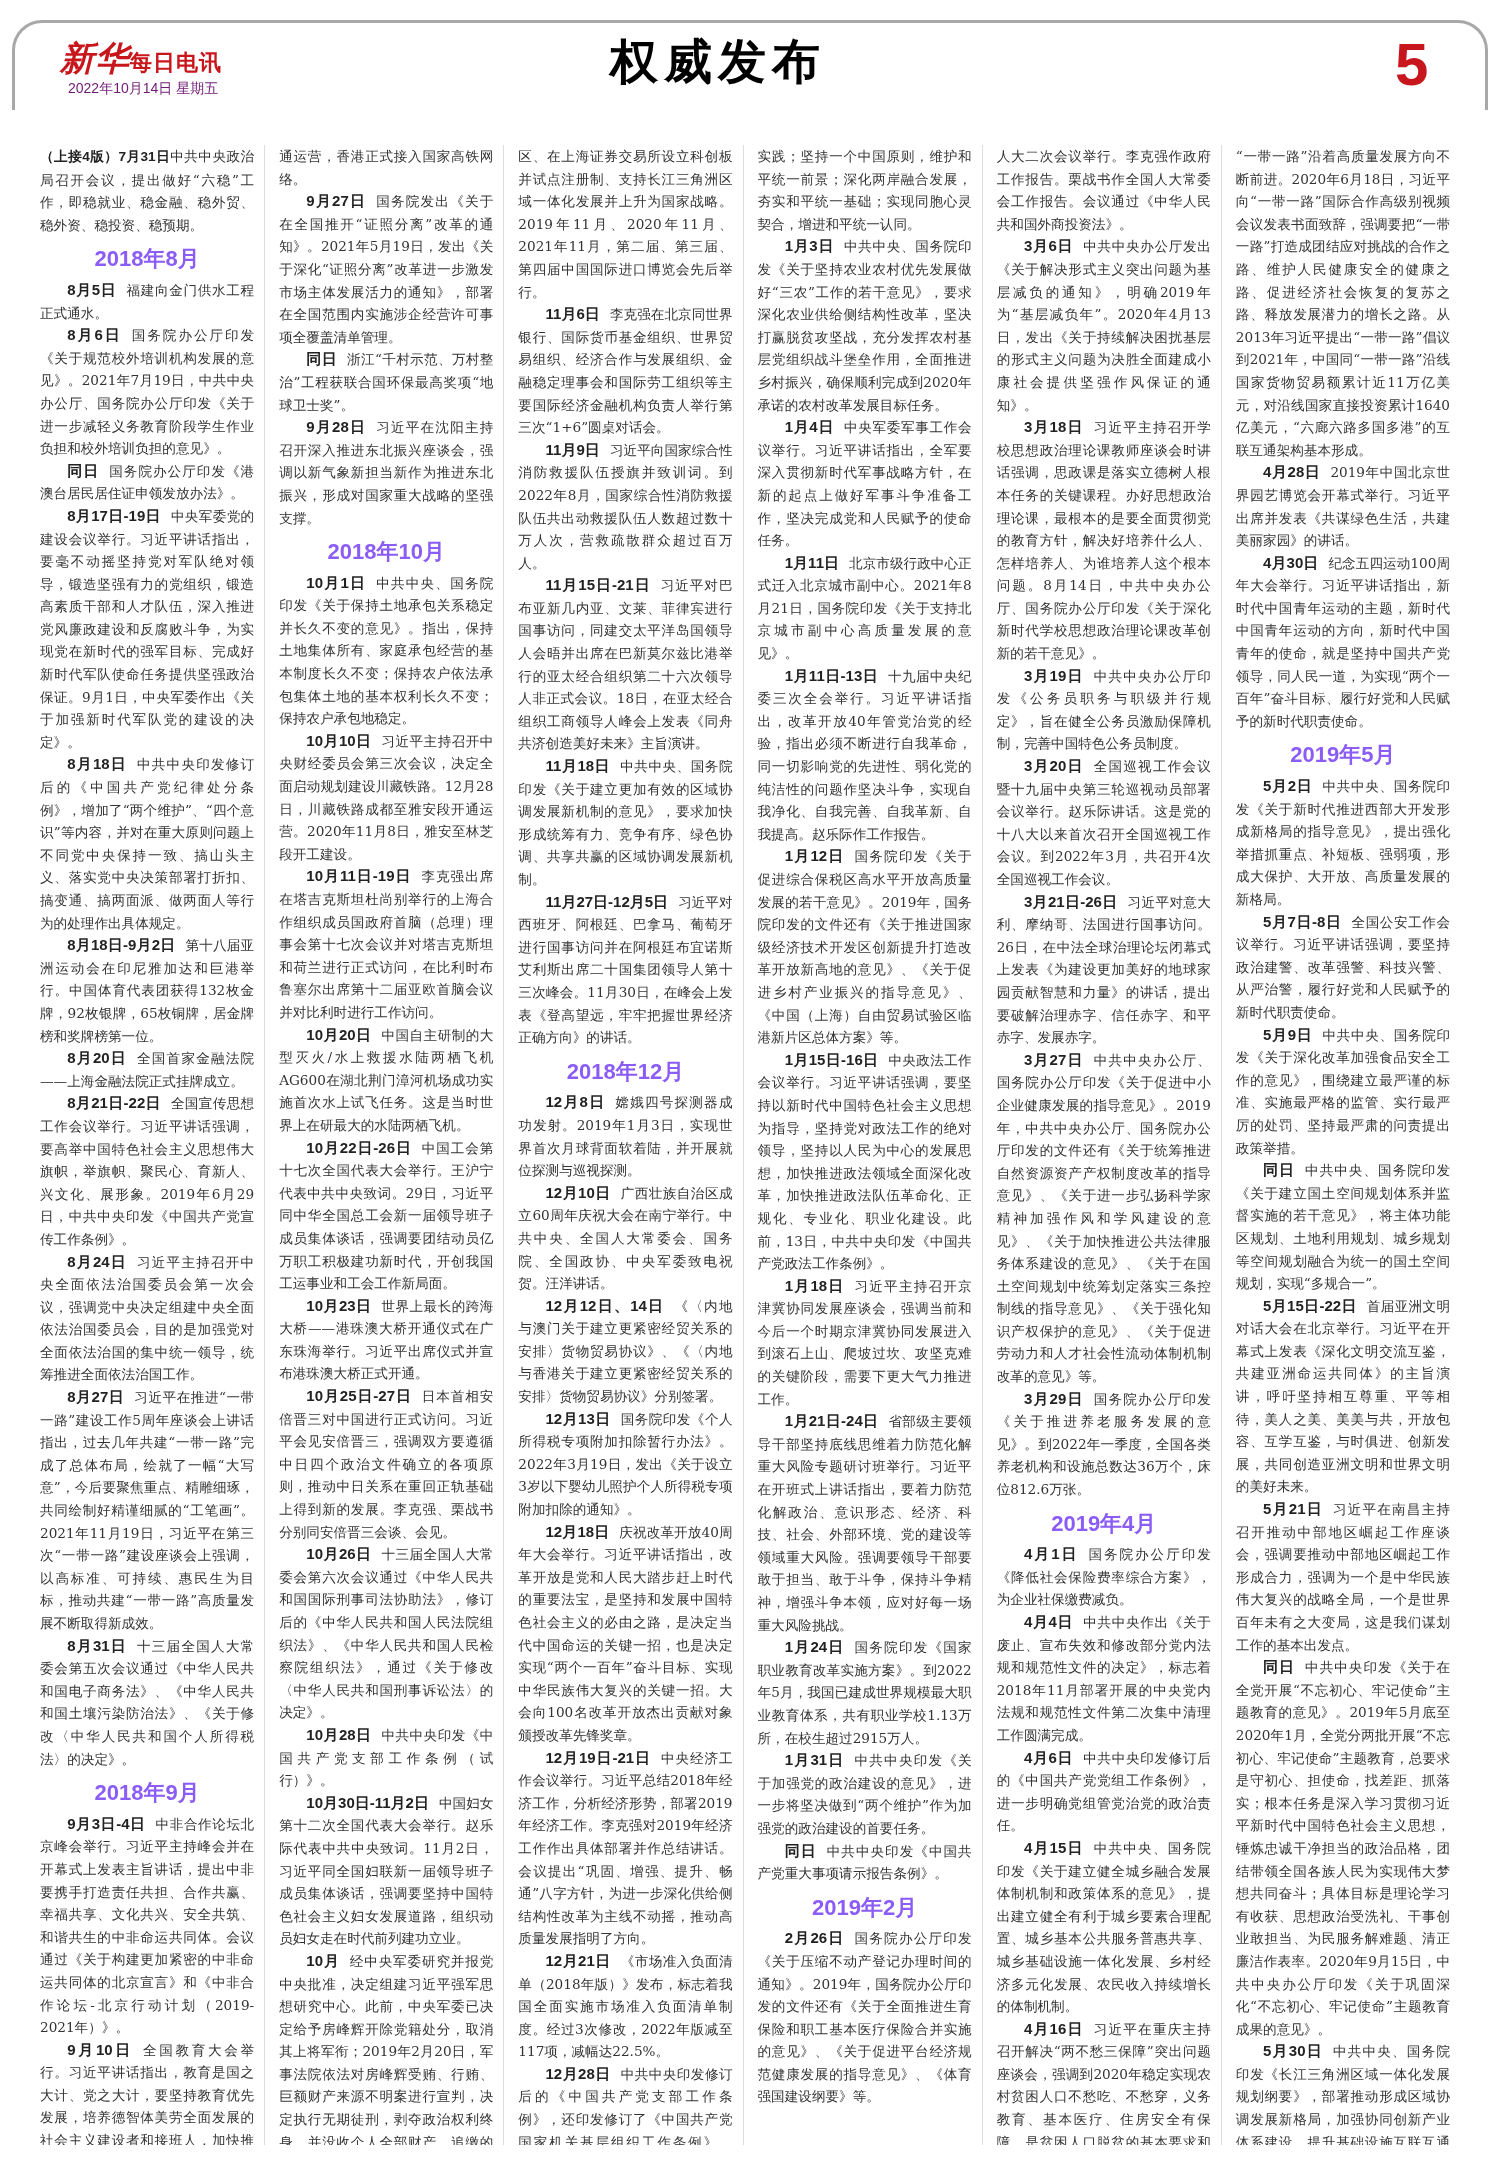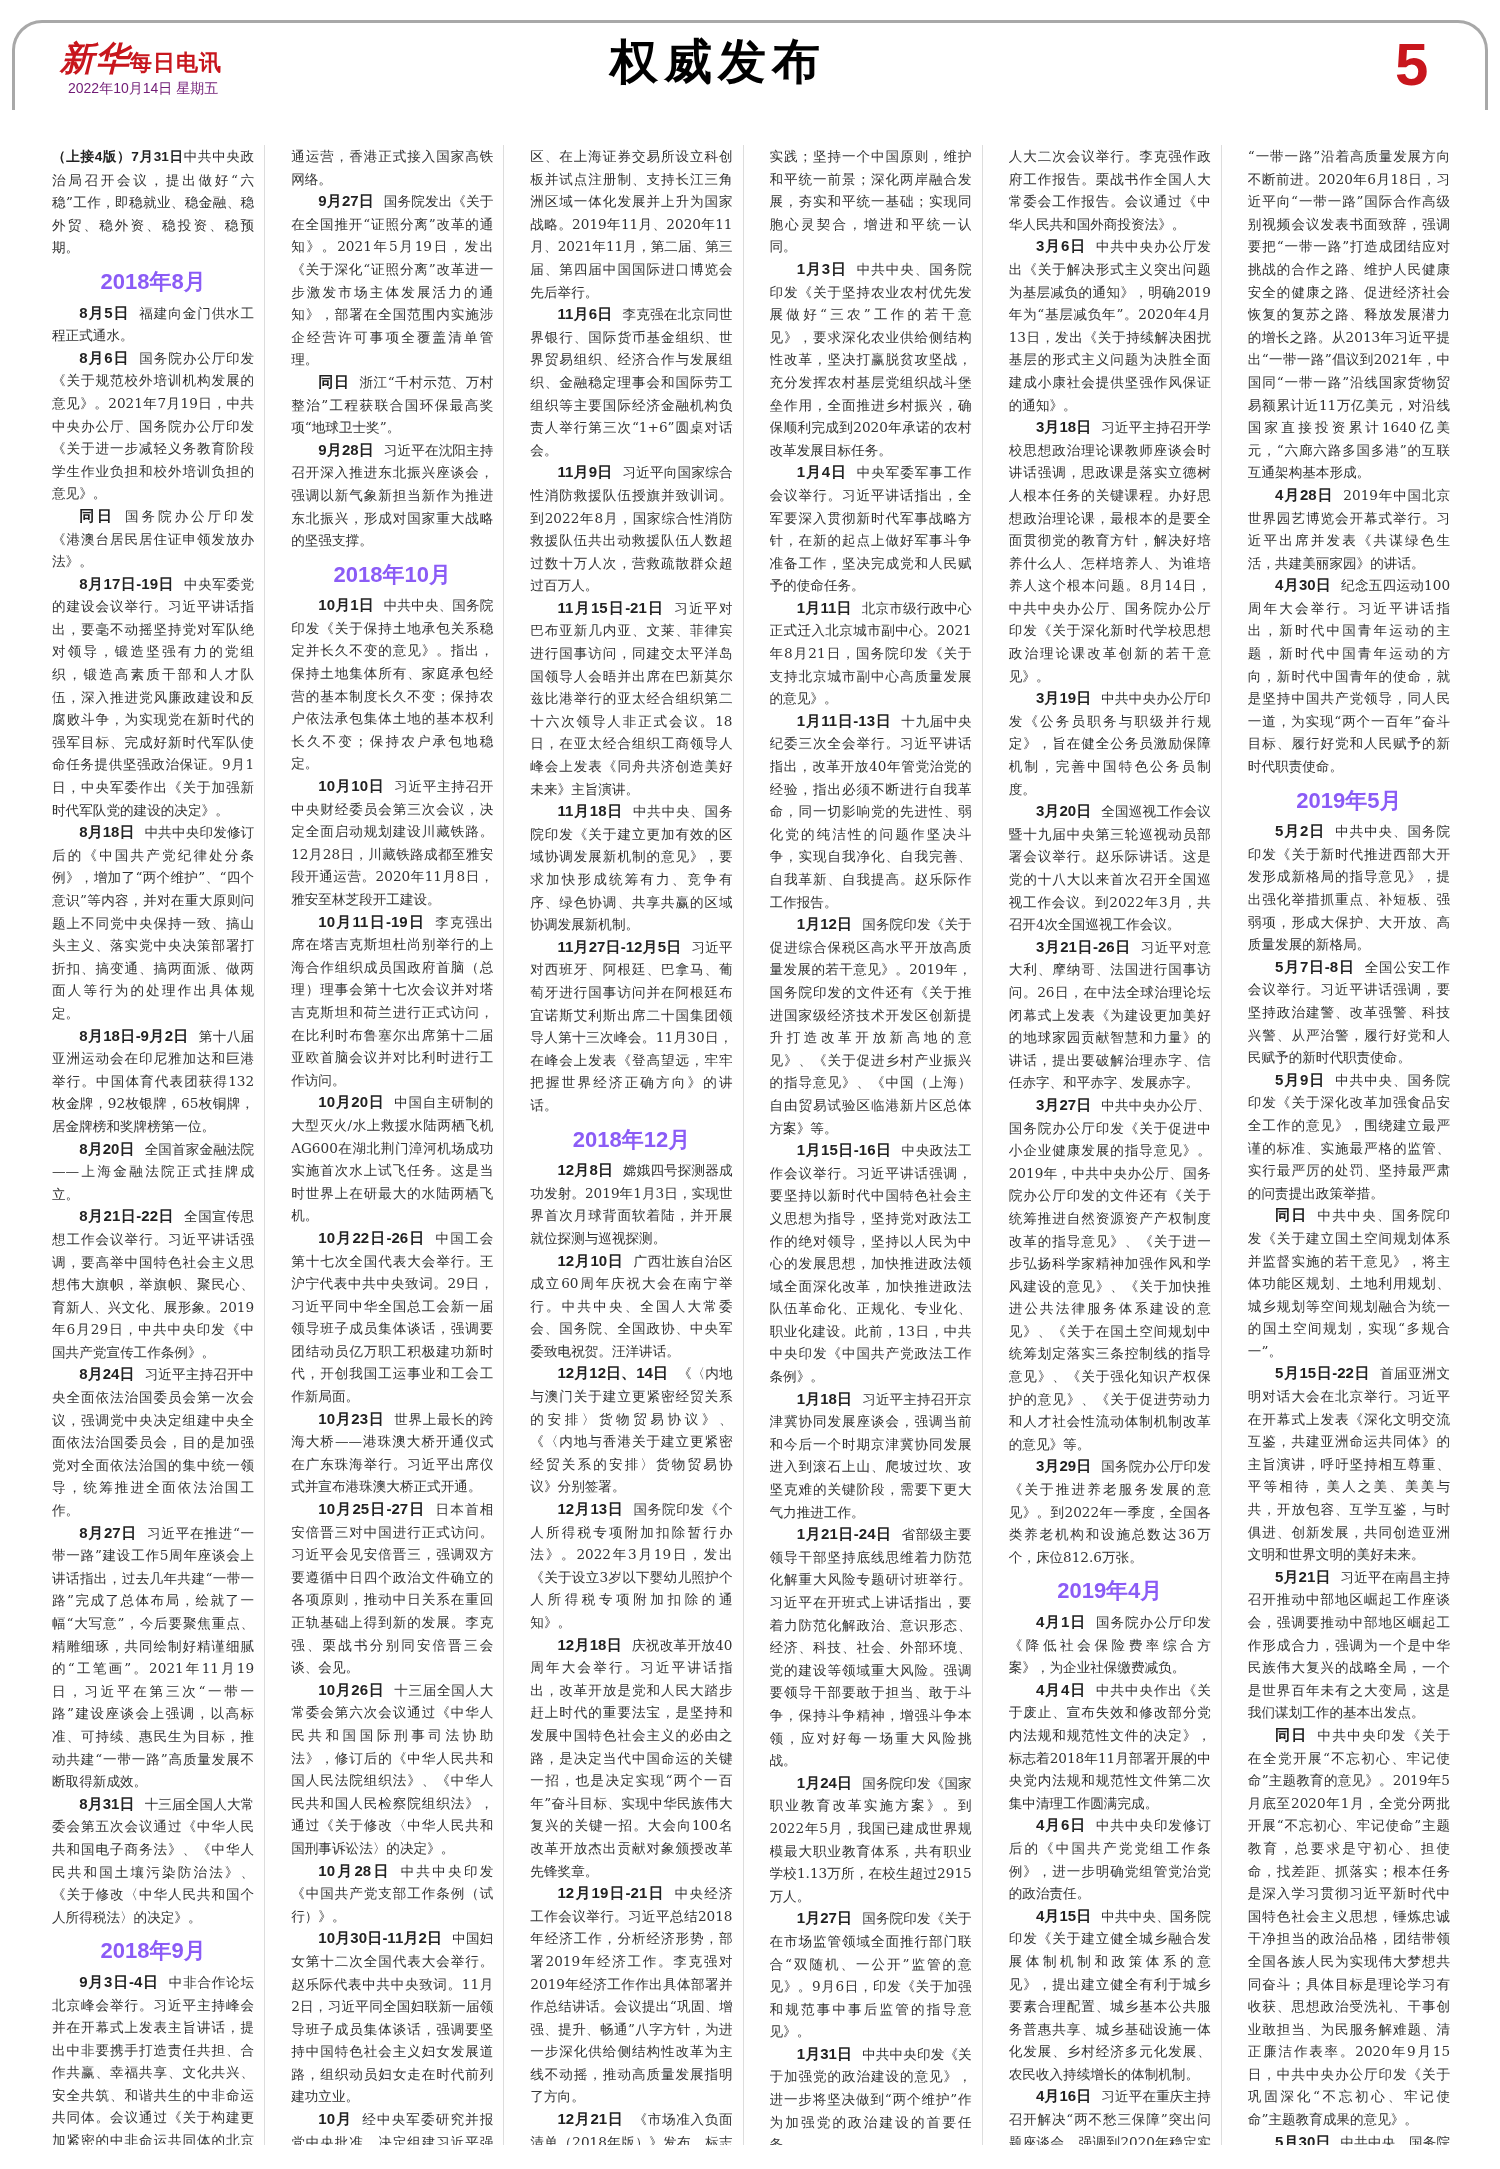--- a/index.html
+++ b/index.html
@@ -4,21 +4,21 @@
 <style>
   html,body{margin:0;padding:0;background:#fff;}
   body{width:1500px;height:2169px;overflow:hidden;font-family:"DejaVu Serif","Liberation Serif",serif;color:#333;}
   .masthead{position:absolute;left:12px;top:20px;width:1476px;height:90px;border:3px solid #a8a8a8;border-bottom:none;border-radius:30px 30px 0 0;box-sizing:border-box;}
   .logo{position:absolute;left:60px;top:36px;color:#c8161d;font-family:"DejaVu Serif",serif;font-weight:bold;font-style:italic;font-size:34px;letter-spacing:1px;}
   .logo small{font-style:normal;font-size:22px;font-weight:bold;text-align:right;}
   .dateline{position:absolute;left:68px;top:80px;font-family:Liberation Sans, sans-serif;font-size:14px;color:#701a75;}
   .section-title{position:absolute;left:610px;top:30px;font-family:"DejaVu Serif",serif;font-weight:bold;font-size:48px;color:#000000;letter-spacing:6px;}
   .page-num{position:absolute;left:1395px;top:30px;font-family:"Liberation Sans",sans-serif;font-weight:bold;font-size:60px;color:#c8161d;}
   .cols{position:absolute;left:40px;top:145px;width:1420px;height:2000px;display:flex;gap:14px;}
-  .col{flex:1;font-size:13.6px;line-height:22.6px;text-align:justify;overflow:hidden;border-right:1px solid #ddd;padding-right:10px;margin-left:12px;}
+  .col{flex:1;font-size:13.6px;line-height:22.6px;text-align:justify;overflow:hidden;border-right:1px solid #ddd;padding-right:10px;}
   .col:last-child{border-right:none;}
   .mh{font-family:"Liberation Sans",sans-serif;font-weight:bold;font-size:22px;text-align:center;margin:12px 0 8px;color:#8b5cf6;}
   .entry{text-indent:2em;margin:0;}
   .entry .d{font-family:"Liberation Sans",sans-serif;font-weight:bold;font-size:15px;color:#222;margin-right:10px;}
   .cont{margin:0;}
   .cont .d{font-family:"Liberation Sans",sans-serif;font-weight:bold;color:#222;}
 </style>
 </head>
 <body>
 
@@ -86,21 +86,20 @@
       <p class="cont"><span>实践；坚持一个中国原则，维护和平统一前景；深化两岸融合发展，夯实和平统一基础；实现同胞心灵契合，增进和平统一认同。</span></p>
       <p class="entry"><span class="d">1月3日</span><span>中共中央、国务院印发《关于坚持农业农村优先发展做好“三农”工作的若干意见》，要求深化农业供给侧结构性改革，坚决打赢脱贫攻坚战，充分发挥农村基层党组织战斗堡垒作用，全面推进乡村振兴，确保顺利完成到2020年承诺的农村改革发展目标任务。</span></p>
       <p class="entry"><span class="d">1月4日</span><span>中央军委军事工作会议举行。习近平讲话指出，全军要深入贯彻新时代军事战略方针，在新的起点上做好军事斗争准备工作，坚决完成党和人民赋予的使命任务。</span></p>
       <p class="entry"><span class="d">1月11日</span><span>北京市级行政中心正式迁入北京城市副中心。2021年8月21日，国务院印发《关于支持北京城市副中心高质量发展的意见》。</span></p>
       <p class="entry"><span class="d">1月11日-13日</span><span>十九届中央纪委三次全会举行。习近平讲话指出，改革开放40年管党治党的经验，指出必须不断进行自我革命，同一切影响党的先进性、弱化党的纯洁性的问题作坚决斗争，实现自我净化、自我完善、自我革新、自我提高。赵乐际作工作报告。</span></p>
       <p class="entry"><span class="d">1月12日</span><span>国务院印发《关于促进综合保税区高水平开放高质量发展的若干意见》。2019年，国务院印发的文件还有《关于推进国家级经济技术开发区创新提升打造改革开放新高地的意见》、《关于促进乡村产业振兴的指导意见》、《中国（上海）自由贸易试验区临港新片区总体方案》等。</span></p>
       <p class="entry"><span class="d">1月15日-16日</span><span>中央政法工作会议举行。习近平讲话强调，要坚持以新时代中国特色社会主义思想为指导，坚持党对政法工作的绝对领导，坚持以人民为中心的发展思想，加快推进政法领域全面深化改革，加快推进政法队伍革命化、正规化、专业化、职业化建设。此前，13日，中共中央印发《中国共产党政法工作条例》。</span></p>
       <p class="entry"><span class="d">1月18日</span><span>习近平主持召开京津冀协同发展座谈会，强调当前和今后一个时期京津冀协同发展进入到滚石上山、爬坡过坎、攻坚克难的关键阶段，需要下更大气力推进工作。</span></p>
       <p class="entry"><span class="d">1月21日-24日</span><span>省部级主要领导干部坚持底线思维着力防范化解重大风险专题研讨班举行。习近平在开班式上讲话指出，要着力防范化解政治、意识形态、经济、科技、社会、外部环境、党的建设等领域重大风险。强调要领导干部要敢于担当、敢于斗争，保持斗争精神，增强斗争本领，应对好每一场重大风险挑战。</span></p>
       <p class="entry"><span class="d">1月24日</span><span>国务院印发《国家职业教育改革实施方案》。到2022年5月，我国已建成世界规模最大职业教育体系，共有职业学校1.13万所，在校生超过2915万人。</span></p>
-      <p class="entry"><span class="d">1月27日</span><span>国务院印发《关于在市场监管领域全面推行部门联合“双随机、一公开”监管的意见》。9月6日，印发《关于加强和规范事中事后监管的指导意见》。</span></p>
       <p class="entry"><span class="d">1月31日</span><span>中共中央印发《关于加强党的政治建设的意见》，进一步将坚决做到“两个维护”作为加强党的政治建设的首要任务。</span></p>
       <p class="entry"><span class="d">同日</span><span>中共中央印发《中国共产党重大事项请示报告条例》。</span></p>
       <div class="mh">2019年2月</div>
       <p class="entry"><span class="d">2月26日</span><span>国务院办公厅印发《关于压缩不动产登记办理时间的通知》。2019年，国务院办公厅印发的文件还有《关于全面推进生育保险和职工基本医疗保险合并实施的意见》、《关于促进平台经济规范健康发展的指导意见》、《体育强国建设纲要》等。</span></p>
     </div>
   <div class="col">
       <p class="cont"><span>人大二次会议举行。李克强作政府工作报告。栗战书作全国人大常委会工作报告。会议通过《中华人民共和国外商投资法》。</span></p>
       <p class="entry"><span class="d">3月6日</span><span>中共中央办公厅发出《关于解决形式主义突出问题为基层减负的通知》，明确2019年为“基层减负年”。2020年4月13日，发出《关于持续解决困扰基层的形式主义问题为决胜全面建成小康社会提供坚强作风保证的通知》。</span></p>
       <p class="entry"><span class="d">3月18日</span><span>习近平主持召开学校思想政治理论课教师座谈会时讲话强调，思政课是落实立德树人根本任务的关键课程。办好思想政治理论课，最根本的是要全面贯彻党的教育方针，解决好培养什么人、怎样培养人、为谁培养人这个根本问题。8月14日，中共中央办公厅、国务院办公厅印发《关于深化新时代学校思想政治理论课改革创新的若干意见》。</span></p>
       <p class="entry"><span class="d">3月19日</span><span>中共中央办公厅印发《公务员职务与职级并行规定》，旨在健全公务员激励保障机制，完善中国特色公务员制度。</span></p>

